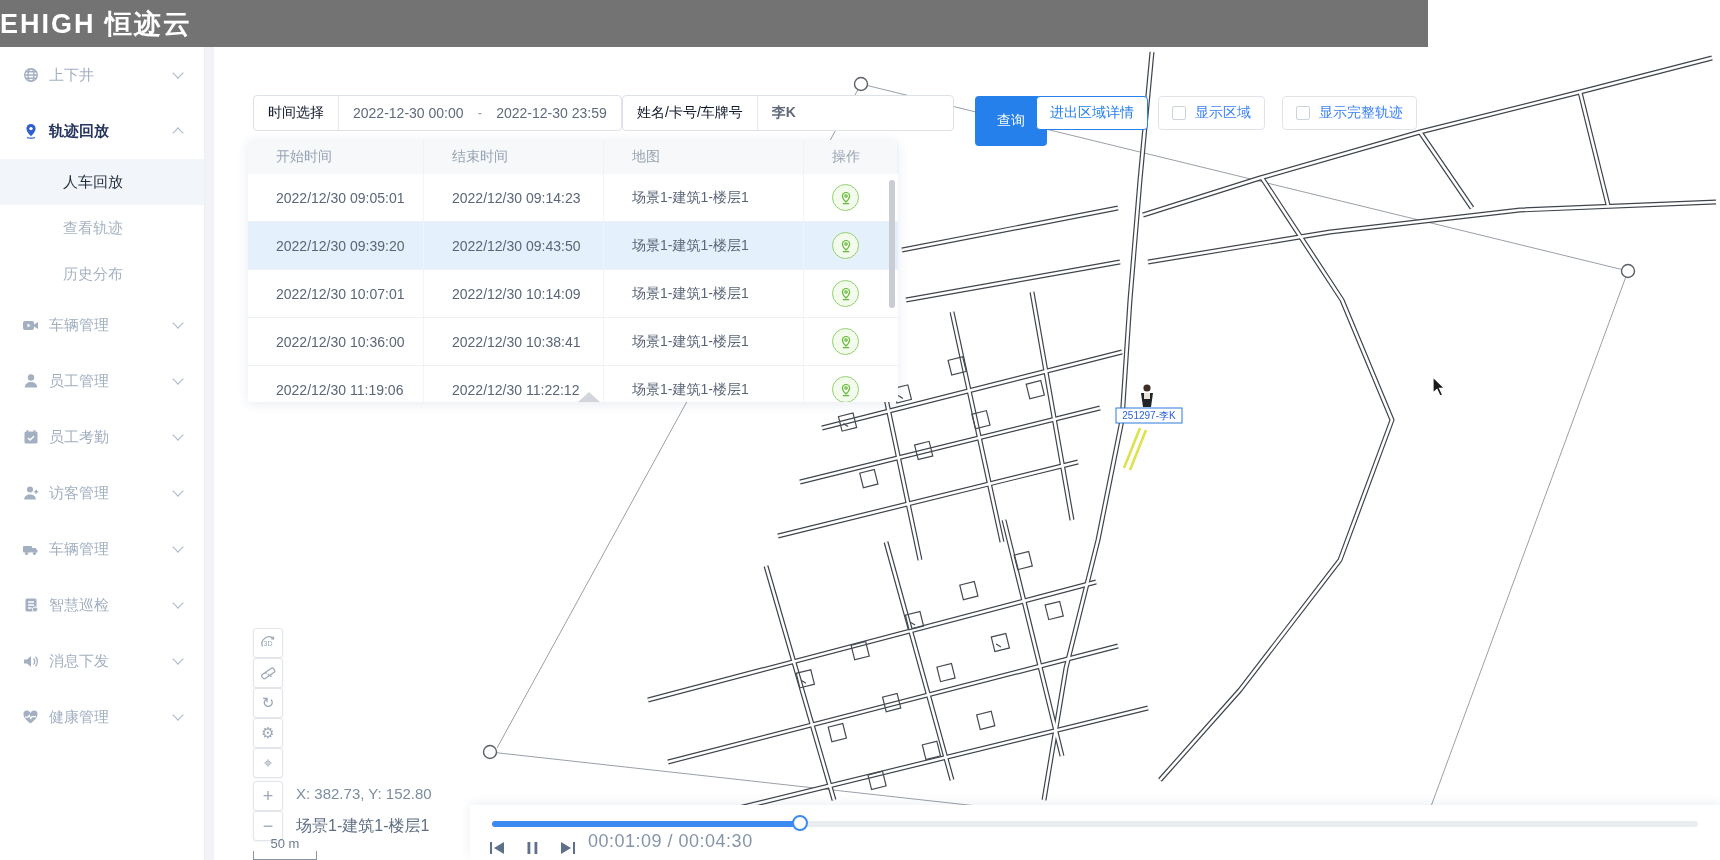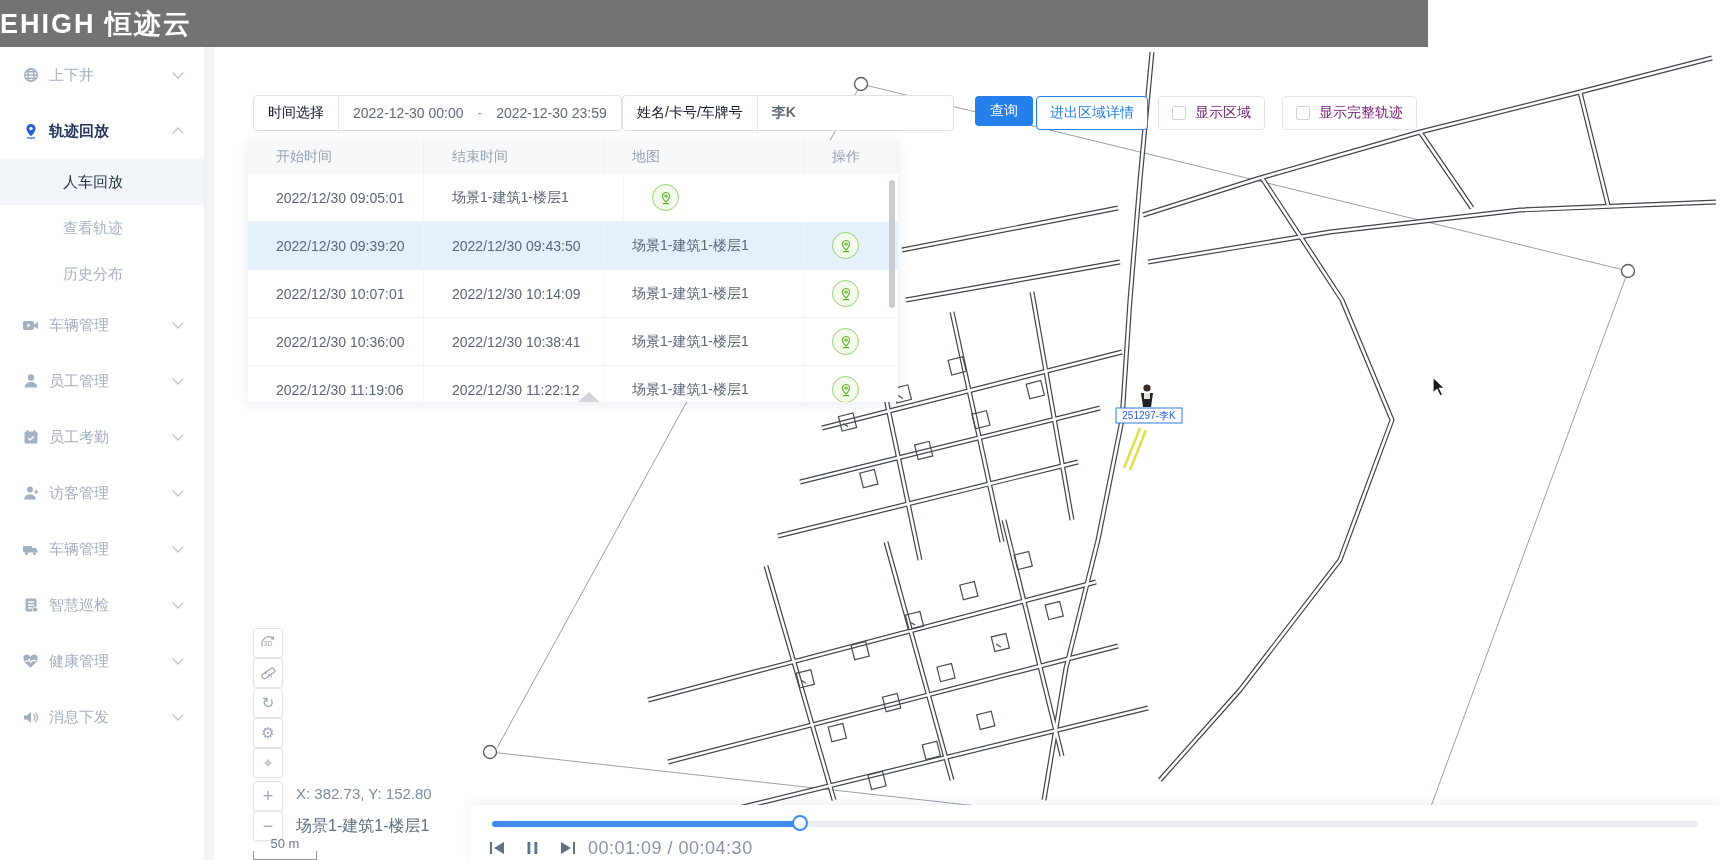--- a/index.html
+++ b/index.html
@@ -27,23 +27,23 @@
 
   
   .map-area { position:absolute; left:214px; top:47px; width:1506px; height:813px; background:#fff; }
   #mapsvg { position:absolute; left:0; top:0; z-index:1; }
 
   
   .ctl { position:absolute; z-index:20; }
   .input-group { display:flex; align-items:center; height:36px; background:#fff; border:1px solid #dde2e9; border-radius:4px; font-size:14px; }
   .input-group .ig-label { padding:0 14px; color:#0f172a; border-right:1px solid #e4e8ee; height:100%; display:flex; align-items:center; white-space:nowrap; }
   .input-group .ig-value { padding:0 14px; color:#5f6b7c; white-space:nowrap; }
-  .btn-primary { height:30px; padding:0 15px; background:#2680eb; color:#fff; border:none; border-radius:4px; font-size:14px; cursor:pointer; }
+  .btn-primary { height:50px; padding:0 22px; background:#2680eb; color:#fff; border:none; border-radius:4px; font-size:14px; cursor:pointer; }
   .btn-outline { height:34px; padding:0 13px; background:#fff; color:#2680eb; border:1px solid #2680eb; border-radius:4px; font-size:14px; cursor:pointer; }
-  .check-box { display:flex; align-items:center; height:34px; padding:0 13px; background:#fff; border:1px solid #e0e4ea; border-radius:4px; color:#701a75; font-size:14px; cursor:pointer; }
+  .check-box { display:flex; align-items:center; height:34px; padding:0 13px; background:#fff; border:1px solid #e0e4ea; border-radius:4px; color:#3b82f6; font-size:14px; cursor:pointer; }
   .check-box .cb { width:14px; height:14px; border:1px solid #ccd3dc; border-radius:2px; background:#fff; margin-right:9px; }
 
   
   .table-card { position:absolute; left:248px; top:140px; width:650px; height:262px; background:#fff; border-radius:4px; box-shadow:0 2px 12px rgba(30,58,116,.10); z-index:15; overflow:hidden; }
   .thead { display:flex; height:34px; background:#f6f8fa; color:#98a3b3; font-size:14px; align-items:center; }
   .trow { display:flex; height:48px; align-items:center; font-size:14px; color:#5a6678; background:#fff; }
   .trow.hl { background:#e4f0fb; }
   .td, .th { padding-left:28px; display:flex; align-items:center; height:100%; border-bottom:1px solid #eef1f5; border-right:1px solid #f2f4f7; }
   .thead .th { border-bottom:none; border-right:1px solid #eef1f5; }
   .c1 { width:176px; } .c2 { width:180px; } .c3 { width:200px; } .c4 { width:94px; border-right:none; }
@@ -60,21 +60,21 @@
   .scalebar .txt { font-size:13px; color:#6b7b90; text-align:center; width:64px; }
   .scalebar .bar { width:64px; height:9px; border-left:1px solid #8a94a2; border-right:1px solid #8a94a2; border-bottom:1px solid #8a94a2; }
 
   
   .playback { position:absolute; left:470px; top:805px; width:1250px; height:55px; background:#fff; box-shadow:0 -2px 10px rgba(30,58,116,.08); z-index:25; }
   .pb-track { position:absolute; left:22px; top:16px; width:1206px; height:6px; background:#e9edf2; border-radius:3px; cursor:pointer; }
   .pb-fill { position:absolute; left:0; top:0; height:6px; background:#3d8af2; border-radius:3px; }
   .pb-handle { position:absolute; top:-6px; width:16px; height:16px; background:#fff; border:2.5px solid #3d8af2; border-radius:50%; cursor:grab; }
   .pb-controls { position:absolute; left:16px; top:33px; display:flex; align-items:center; gap:13px; }
   .pb-btn { width:22px; height:20px; display:flex; align-items:center; justify-content:center; color:#5f7189; cursor:pointer; }
-  .pb-time { position:absolute; left:118px; top:33px; font-size:18px; color:#8694ab; letter-spacing:.5px; }
+  .pb-time { position:absolute; left:118px; top:26px; font-size:18px; color:#8694ab; letter-spacing:.5px; }
 
   
   .cursor { position:absolute; left:1432px; top:376px; z-index:90; }
 </style>
 </head>
 <body>
 
 <div class="header">
   <div class="logo">EHIGH 恒迹云</div>
 </div>
@@ -184,36 +184,36 @@
         </svg>
     </span>
     <span class="lbl">智慧巡检</span>
     <span class="chev"></span>
   </div>
 
 
   <div class="nav-item">
     <span class="ico">
       <svg width="17" height="17" viewBox="0 0 17 17">
+          <path d="M2 6.5h3l4-3.5v11l-4-3.5H2z" fill="#a3b0c2"></path>
+          <path d="M11.5 5.5a4.2 4.2 0 0 1 0 6M13.5 3.8a6.8 6.8 0 0 1 0 9.4" stroke="#a3b0c2" stroke-width="1.3" fill="none"></path>
+        </svg>
+    </span>
+    <span class="lbl">消息下发</span>
+    <span class="chev"></span>
+  </div>
+
+  <div class="nav-item">
+    <span class="ico">
+      <svg width="17" height="17" viewBox="0 0 17 17">
           <path d="M8.5 14.5S1.5 10 1.5 5.6A3.6 3.6 0 0 1 8.5 4a3.6 3.6 0 0 1 7 1.6c0 4.4-7 8.9-7 8.9z" fill="#a3b0c2"></path>
           <path d="M3 8.2h3l1.2-2 1.6 3.4 1.2-1.9h4" stroke="#fff" stroke-width="1.2" fill="none"></path>
         </svg>
     </span>
     <span class="lbl">健康管理</span>
-    <span class="chev"></span>
-  </div>
-
-  <div class="nav-item">
-    <span class="ico">
-      <svg width="17" height="17" viewBox="0 0 17 17">
-          <path d="M2 6.5h3l4-3.5v11l-4-3.5H2z" fill="#a3b0c2"></path>
-          <path d="M11.5 5.5a4.2 4.2 0 0 1 0 6M13.5 3.8a6.8 6.8 0 0 1 0 9.4" stroke="#a3b0c2" stroke-width="1.3" fill="none"></path>
-        </svg>
-    </span>
-    <span class="lbl">消息下发</span>
     <span class="chev"></span>
   </div>
 
   <div class="nav-item" style="height:56px;">
     
   </div>
 </div>
 <div class="side-strip"></div>
 
 <div class="map-area">
@@ -329,20 +329,21 @@
 <div class="table-card">
   <div class="thead">
     <div class="th c1">开始时间</div>
     <div class="th c2">结束时间</div>
     <div class="th c3">地图</div>
     <div class="th c4">操作</div>
   </div>
 
   <div class="trow">
     <div class="td c1">2022/12/30 09:05:01</div>
+    <div class="td c2">2022/12/30 09:14:23</div>
     <div class="td c3">场景1-建筑1-楼层1</div>
     <div class="td c4">
         <span class="act-btn">
           <svg width="14" height="14" viewBox="0 0 14 14" fill="none" stroke="#67b83c" stroke-width="1.2">
             <path d="M7 1.5a3.6 3.6 0 0 0-3.6 3.6C3.4 7.8 7 11 7 11s3.6-3.2 3.6-5.9A3.6 3.6 0 0 0 7 1.5z"></path>
             <circle cx="7" cy="5" r="1.2"></circle>
             <path d="M3.8 12.6h6.4"></path>
           </svg>
         </span>
       </div>

